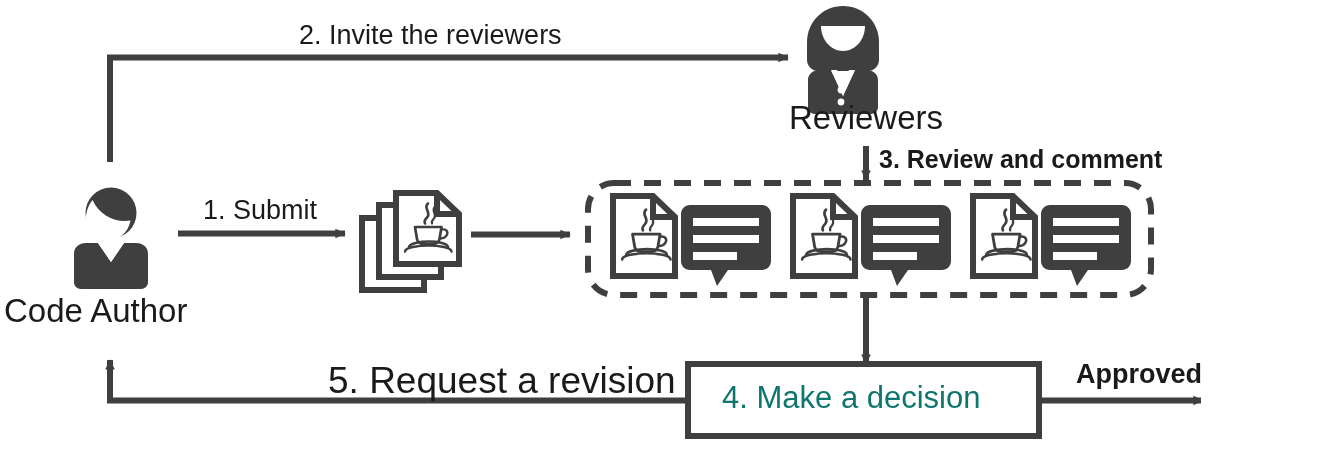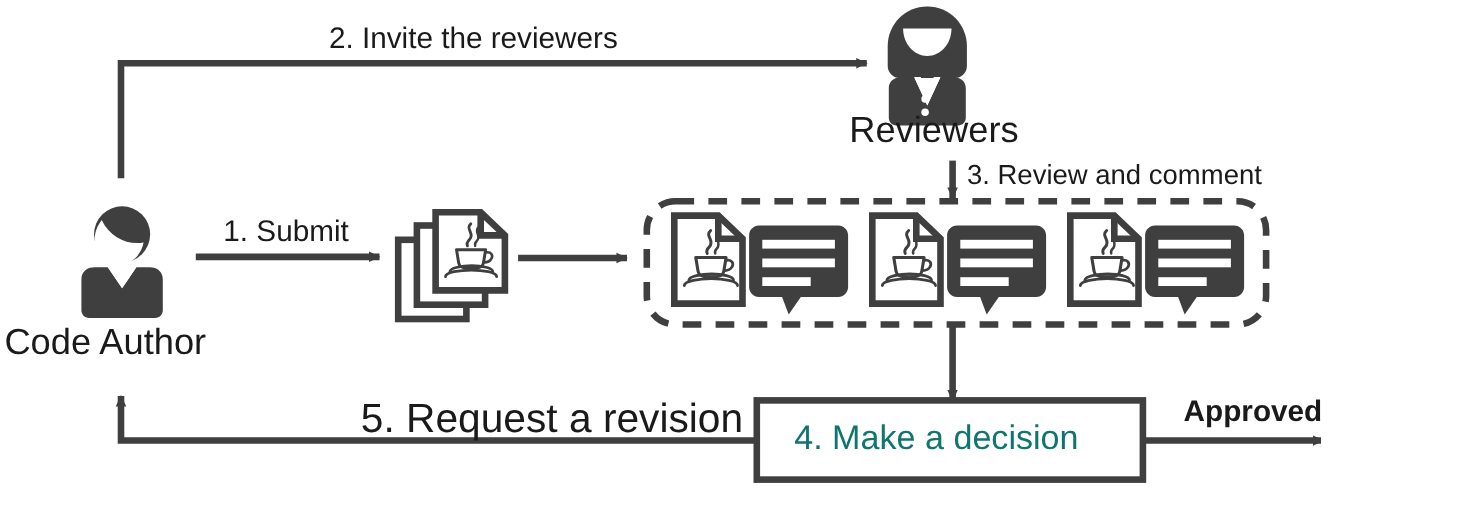--- a/index.html
+++ b/index.html
@@ -26,22 +26,22 @@
     width: 1329px;
     height: 460px;
   }
   .lbl {
     position: absolute;
     white-space: nowrap;
     color: #1a1a1a;
     line-height: 1;
   }
   .lbl-invite   { left: 299px; top: 22px;  font-size: 27px; }
-  .lbl-reviewers{ left: 772px; top: 101px; font-size: 33px; }
-  .lbl-review   { left: 879px; top: 147px; font-size: 25px; font-weight: normal; }
+  .lbl-reviewers{ left: 789px; top: 101px; font-size: 33px; }
+  .lbl-review   { left: 879px; top: 147px; font-size: 25px; font-weight: bold; }
   .lbl-submit   { left: 203px; top: 197px; font-size: 27px; }
   .lbl-author   { left: 4px;   top: 294px; font-size: 33px; }
   .lbl-revision { left: 328px; top: 362px; font-size: 37px; }
   .lbl-decision { left: 722px; top: 382px; font-size: 31px; color: #0f766e; }
   .lbl-approved { left: 1076px;top: 361px; font-size: 27px; font-weight: bold; }
 </style>
 </head>
 <body>
 
 <div id="canvas">

